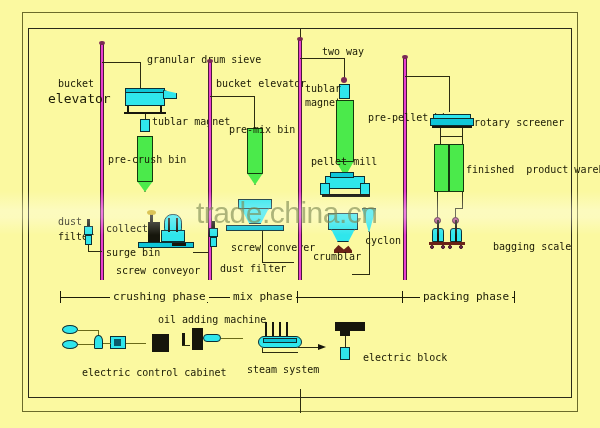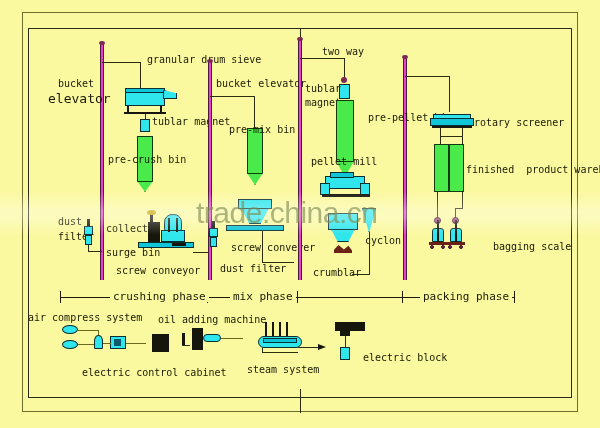--- a/index.html
+++ b/index.html
@@ -169,21 +169,21 @@
   <div class="mach" style="left:325px;top:176px;width:40px;height:13px;"></div>
   <div class="machdk" style="left:330px;top:172px;width:24px;height:6px;"></div>
   <div class="mach" style="left:320px;top:183px;width:10px;height:12px;"></div>
   <div class="mach" style="left:360px;top:183px;width:10px;height:12px;"></div>
   <div class="blk" style="left:322px;top:194px;width:48px;height:3px;"></div>
 
   <div class="mach" style="left:328px;top:213px;width:30px;height:17px;"></div>
   <div class="mach" style="left:331px;top:229px;width:24px;height:13px;clip-path:polygon(0 0,100% 0,72% 100%,28% 100%);"></div>
 
   <div class="blk" style="left:334px;top:245px;width:18px;height:8px;clip-path:polygon(0 60%,25% 0,55% 55%,80% 10%,100% 70%,100% 100%,0 100%);background:#6a2216;"></div>
-  <div class="lbl t10" style="left:313px;top:268px;">crumblar</div>
+  <div class="lbl t10" style="left:313px;top:252px;">crumblar</div>
 
   <div class="mach" style="left:362px;top:208px;width:14px;height:24px;clip-path:polygon(0 0,100% 0,52% 100%,48% 100%);"></div>
   <div class="lbl t10" style="left:365px;top:236px;">cyclon</div>
   <div class="vline" style="left:369px;top:232px;height:42px;"></div>
   <div class="hline" style="left:352px;top:274px;width:18px;"></div>
 
   <div class="elev" style="left:403px;top:58px;height:222px;"></div>
   <div class="hline" style="left:405px;top:76px;width:44px;"></div>
   <div class="vline" style="left:449px;top:76px;height:36px;"></div>
   <div class="lbl t10" style="left:368px;top:113px;">pre-pellet bin</div>
@@ -221,21 +221,20 @@
   <div class="phase-rule" style="left:60px;top:297px;width:454px;"></div>
   <div class="tick" style="left:60px;top:291px;height:12px;"></div>
   <div class="tick" style="left:207px;top:291px;height:12px;"></div>
   <div class="tick" style="left:297px;top:291px;height:12px;"></div>
   <div class="tick" style="left:402px;top:291px;height:12px;"></div>
   <div class="tick" style="left:514px;top:291px;height:12px;"></div>
   <div class="lbl t11" style="left:110px;top:291px;background:#fbf9a0;padding:0 3px;">crushing phase</div>
   <div class="lbl t11" style="left:230px;top:291px;background:#fbf9a0;padding:0 3px;text-align:right;">mix phase</div>
   <div class="lbl t11" style="left:420px;top:291px;background:#fbf9a0;padding:0 3px;">packing phase</div>
 
-  <div class="lbl t10" style="left:28px;top:313px;">air compress system</div>
   <div class="mach" style="left:62px;top:325px;width:16px;height:9px;border-radius:50%;"></div>
   <div class="mach" style="left:62px;top:340px;width:16px;height:9px;border-radius:50%;"></div>
   <div class="hline-y" style="left:78px;top:330px;width:20px;"></div>
   <div class="hline-y" style="left:78px;top:344px;width:20px;"></div>
   <div class="vline-y" style="left:98px;top:330px;height:14px;"></div>
   <div class="mach" style="left:94px;top:335px;width:9px;height:14px;border-radius:45% 45% 10% 10%;"></div>
   <div class="mach" style="left:110px;top:336px;width:16px;height:13px;"></div>
   <div class="blk" style="left:114px;top:339px;width:7px;height:7px;background:#0b5a6a;"></div>
   <div class="hline-y" style="left:103px;top:343px;width:8px;"></div>
   <div class="hline-y" style="left:126px;top:343px;width:20px;"></div>

